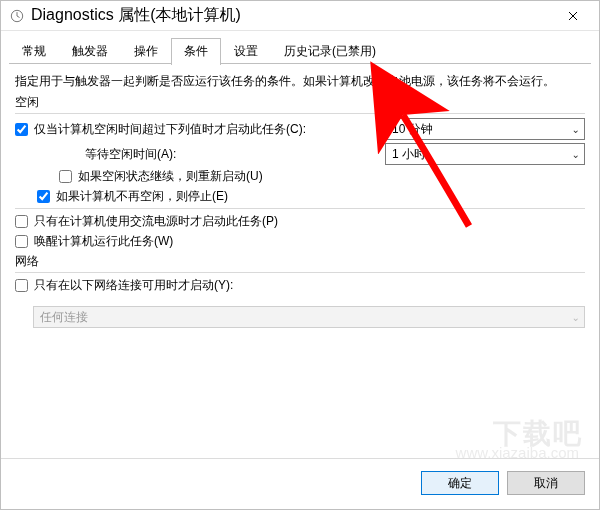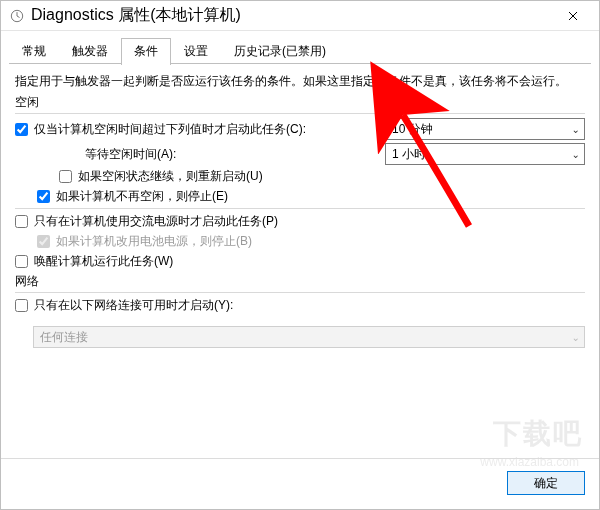--- a/index.html
+++ b/index.html
@@ -112,22 +112,22 @@
   
   .wm {
     position:absolute; right:16px; bottom:56px;
     font-size:28px; color:#d8d8d8; font-weight:bold; letter-spacing:2px;
     pointer-events:none; user-select:none;
     transform:rotate(0deg);
     opacity:0.5;
     font-family: "SimSun", serif;
   }
   .wm-sub{
-    position:absolute; right:20px; bottom:40px;
-    font-size:12px; color:#d8d8d8; pointer-events:none; opacity:0.5;
+    position:absolute; right:20px; bottom:48px;
+    font-size:15px; color:#d8d8d8; pointer-events:none; opacity:0.5;
   }
 
   
   .arrow-svg {
     position:absolute; left:0; top:0; width:600px; height:510px;
     pointer-events:none;
   }
 </style>
 </head>
 <body>
@@ -147,27 +147,28 @@
         <svg width="10" height="10" viewBox="0 0 10 10">
             <path d="M1 1 L9 9 M9 1 L1 9" stroke="currentColor" stroke-width="1"></path>
           </svg>
       </span>
     </div>
   </div>
 
   <div class="tabstrip">
     <div class="tab">常规</div>
     <div class="tab">触发器</div>
+    <div class="tab">操作</div>
     <div class="tab active">条件</div>
     <div class="tab">设置</div>
     <div class="tab">历史记录(已禁用)</div>
   </div>
 
   <div class="panel">
-    <div class="desc">指定用于与触发器一起判断是否应运行该任务的条件。如果这里指定的条件不是真，该任务将不会运行。</div>
+    <div class="desc">指定用于与触发器一起判断是否应运行该任务的条件。如果计算机改用电池电源，该任务将不会运行。</div>
 
     <div class="section-label">空闲</div>
     <hr class="hr">
 
     <div class="row cols">
       <div class="left">
         <input type="checkbox" class="chk" checked="" style="">
         <span class="lbl">仅当计算机空闲时间超过下列值时才启动此任务(C):</span>
       </div>
       <div class="right">
@@ -200,24 +201,20 @@
       <span class="lbl">如果计算机不再空闲，则停止(E)</span>
     </div>
 
     <hr class="hr">
 
     <div class="row">
       <input type="checkbox" class="chk" style="">
       <span class="lbl">只有在计算机使用交流电源时才启动此任务(P)</span>
     </div>
 
-    <div class="row indent1 disabled">
-      <input type="checkbox" class="chk" checked="" disabled="" style="">
-      <span class="lbl">如果计算机改用电池电源，则停止(B)</span>
-    </div>
 
     <div class="row">
       <input type="checkbox" class="chk" style="">
       <span class="lbl">唤醒计算机运行此任务(W)</span>
     </div>
 
     <div class="section-label">网络</div>
     <hr class="hr">
 
     <div class="row">
@@ -234,20 +231,21 @@
 
   </div>
 
   <div class="sep-bar"></div>
 
   <div class="wm">下载吧</div>
   <div class="wm-sub">www.xiazaiba.com</div>
 
   <div class="buttons">
     <div class="btn primary">确定</div>
+    <div class="btn">取消</div>
   </div>
 
   <svg class="arrow-svg">
     <defs>
       <marker id="ah" markerWidth="14" markerHeight="14" refX="3" refY="6" orient="auto">
         <path d="M0,0 L12,6 L0,12 L3,6 Z" fill="#ff0000"></path>
       </marker>
     </defs>
     <path d="M 468 225 Q 430 160 402 114" stroke="#ff0000" stroke-width="7" fill="none" marker-end="url(#ah)"></path>
   </svg>

